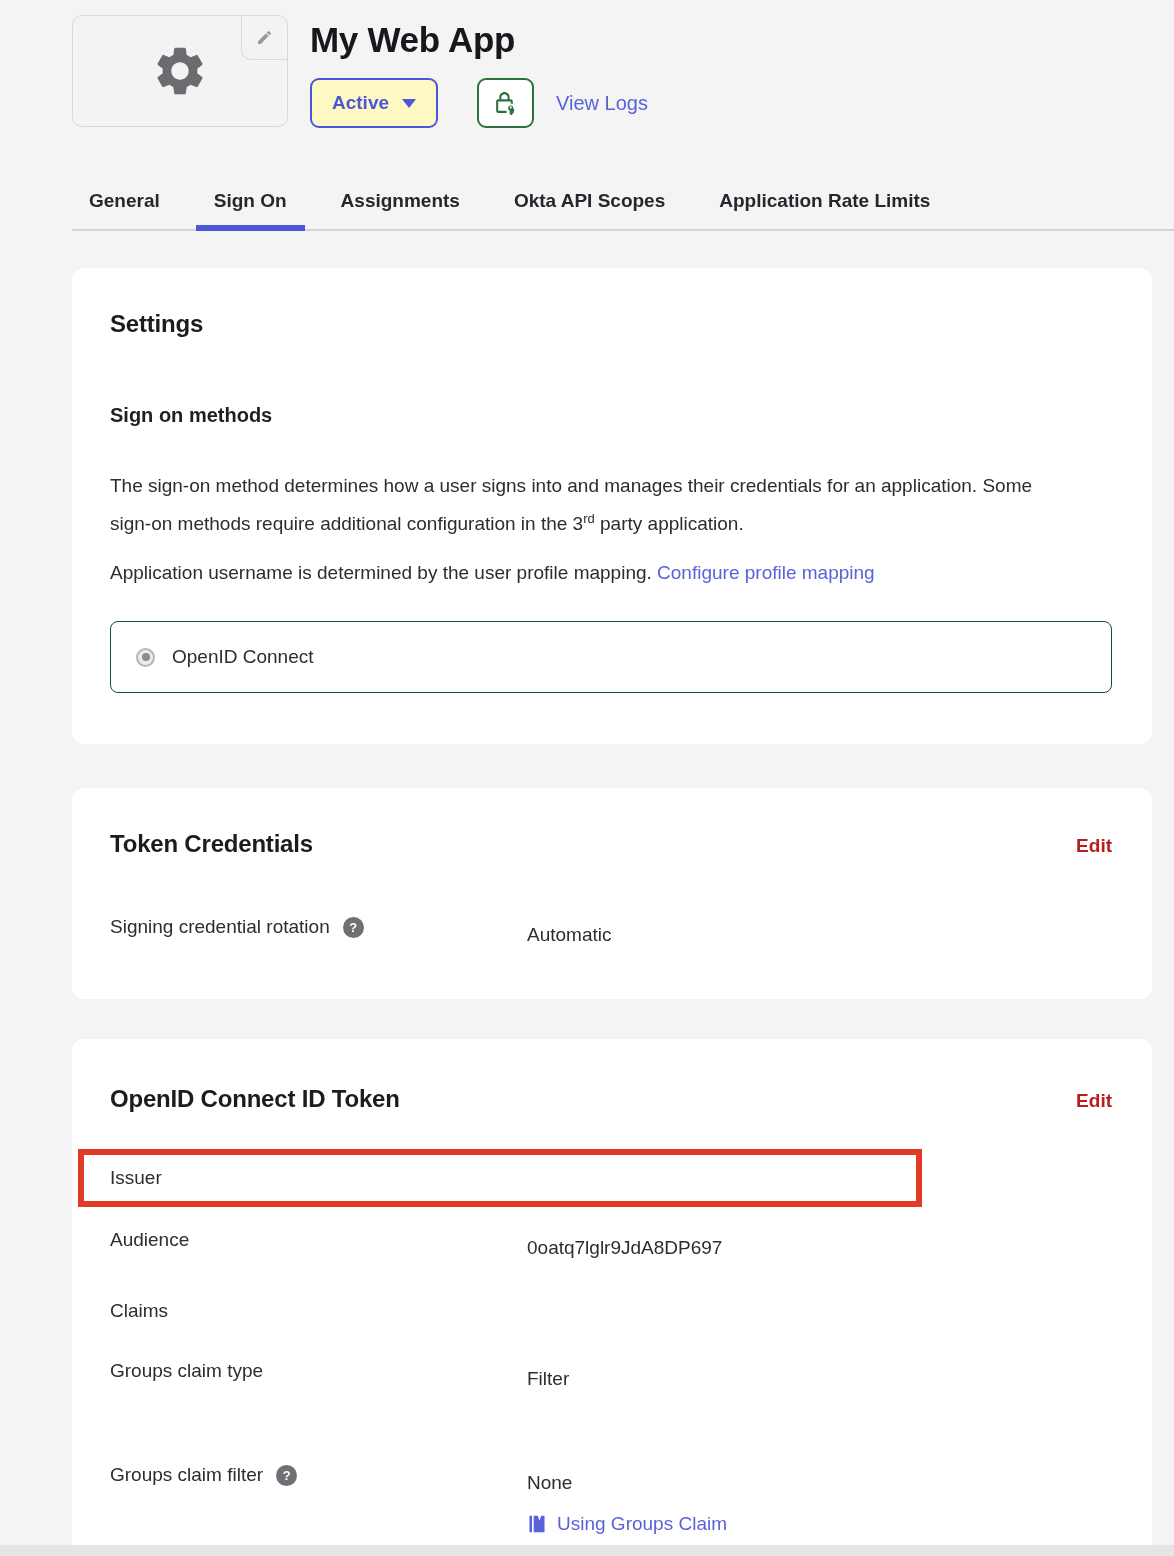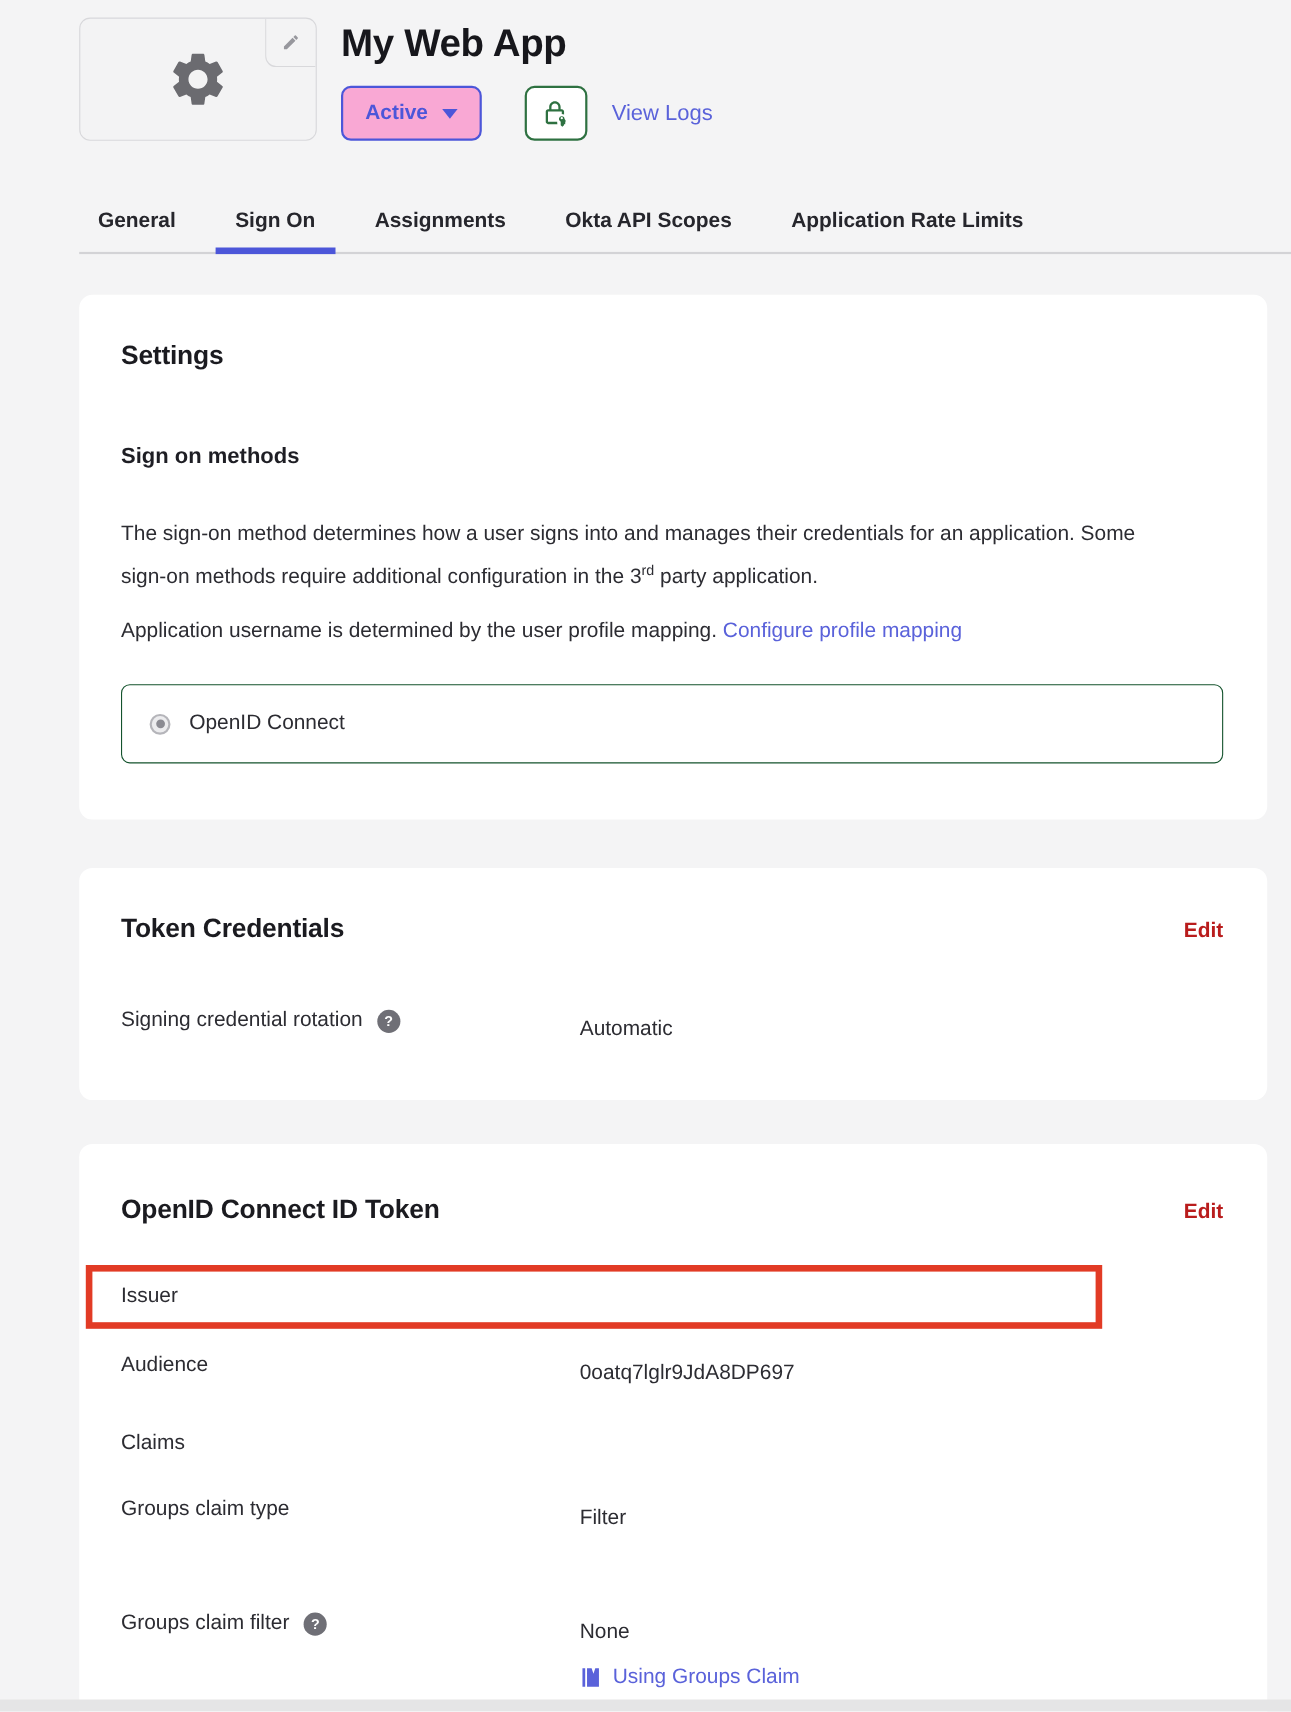--- a/index.html
+++ b/index.html
@@ -6,39 +6,39 @@
   html,body { width:1174px; height:1556px; overflow:hidden; }
   body {
     font-family:"Liberation Sans","DejaVu Sans",sans-serif;
     background:#f4f4f5;
     color:#2c2c32;
     position:relative;
   }
   .page { padding:14px 0 0 72px; }
 
   
-  .header { display:flex; align-items:flex-end; }
+  .header { display:flex; align-items:center; }
   .logo-tile {
     position:relative; width:216px; height:112px;
     background:#f3f3f4; border:1px solid #d8d8db; border-radius:10px;
     display:flex; align-items:center; justify-content:center;
   }
   .logo-tile svg.gear { width:58px; height:58px; fill:#6b6b70; }
   .logo-edit {
     position:absolute; top:0; right:0; width:46px; height:44px;
     border-left:1px solid #d8d8db; border-bottom:1px solid #d8d8db;
     border-radius:0 10px 0 10px;
     display:flex; align-items:center; justify-content:center;
   }
   .logo-edit svg { width:17px; height:17px; fill:#97979d; }
   .header-main { margin-left:22px; padding-top:6px; }
   .app-title { font-size:35px; font-weight:700; color:#17171c; letter-spacing:-0.3px; }
   .header-actions { display:flex; align-items:center; margin-top:18px; }
   .status-btn {
-    height:50px; padding:0 20px; background:#f9a8d4;
+    height:50px; padding:0 20px; background:#fef9c3;
     border:2px solid #4c56d9; border-radius:9px;
     display:flex; align-items:center; gap:13px; cursor:pointer;
     font-size:19px; font-weight:700; color:#4c56d9;
     font-family:inherit;
   }
   .caret-down { width:0; height:0; border-left:7px solid transparent; border-right:7px solid transparent; border-top:9px solid #4c56d9; }
   .lock-btn {
     margin-left:39px; width:57px; height:50px; background:#fff;
     border:2px solid #2e7141; border-radius:9px; cursor:pointer;
     display:flex; align-items:center; justify-content:center;
@@ -97,21 +97,21 @@
   .help-icon {
     margin-left:13px; width:21px; height:21px; border-radius:50%;
     background:#6f6f76; color:#fff; font-size:13px; font-weight:700;
     display:inline-flex; align-items:center; justify-content:center; flex:0 0 auto;
     cursor:pointer;
   }
   .row-gap1 { margin-top:58px; }
 
   
   .highlight-box {
-    margin-top:36px; margin-left:-32px; width:924px; height:58px;
+    margin-top:36px; margin-left:-32px; width:844px; height:58px;
     border:6px solid #e23b25; display:flex; align-items:center; padding-left:26px;
   }
   .highlight-box .kv { width:100%; align-items:center; }
   .row-audience { margin-top:22px; }
   .row-claims { margin-top:34px; }
   .row-groups-type { margin-top:38px; }
   .row-groups-filter { margin-top:67px; }
 
   .groups-link-row { margin-top:12px; display:flex; align-items:center; gap:10px; line-height:22px; }
   .groups-link-row svg { width:20px; height:20px; fill:#5a62da; }

